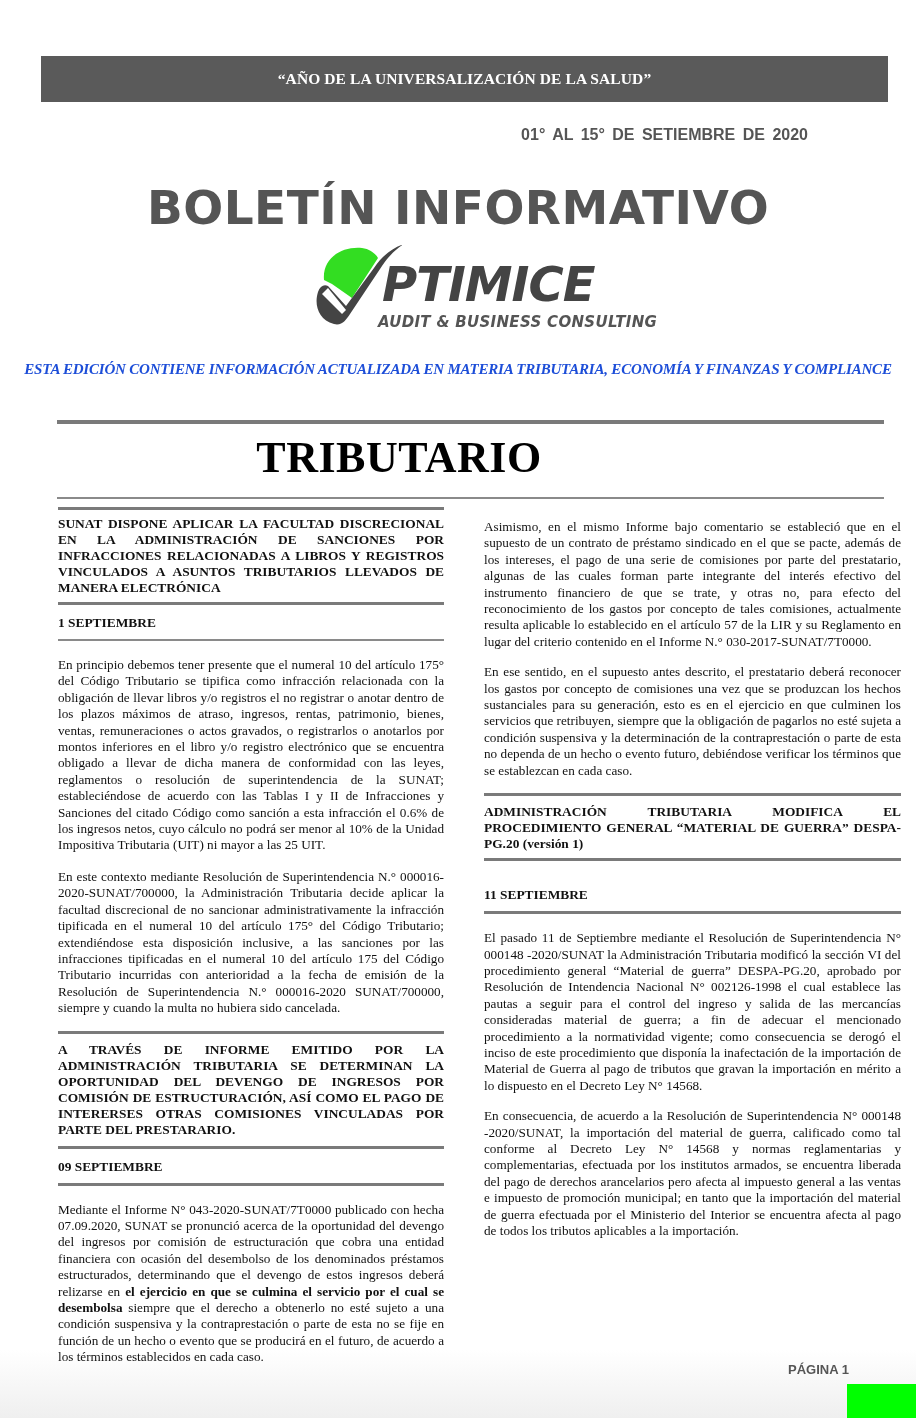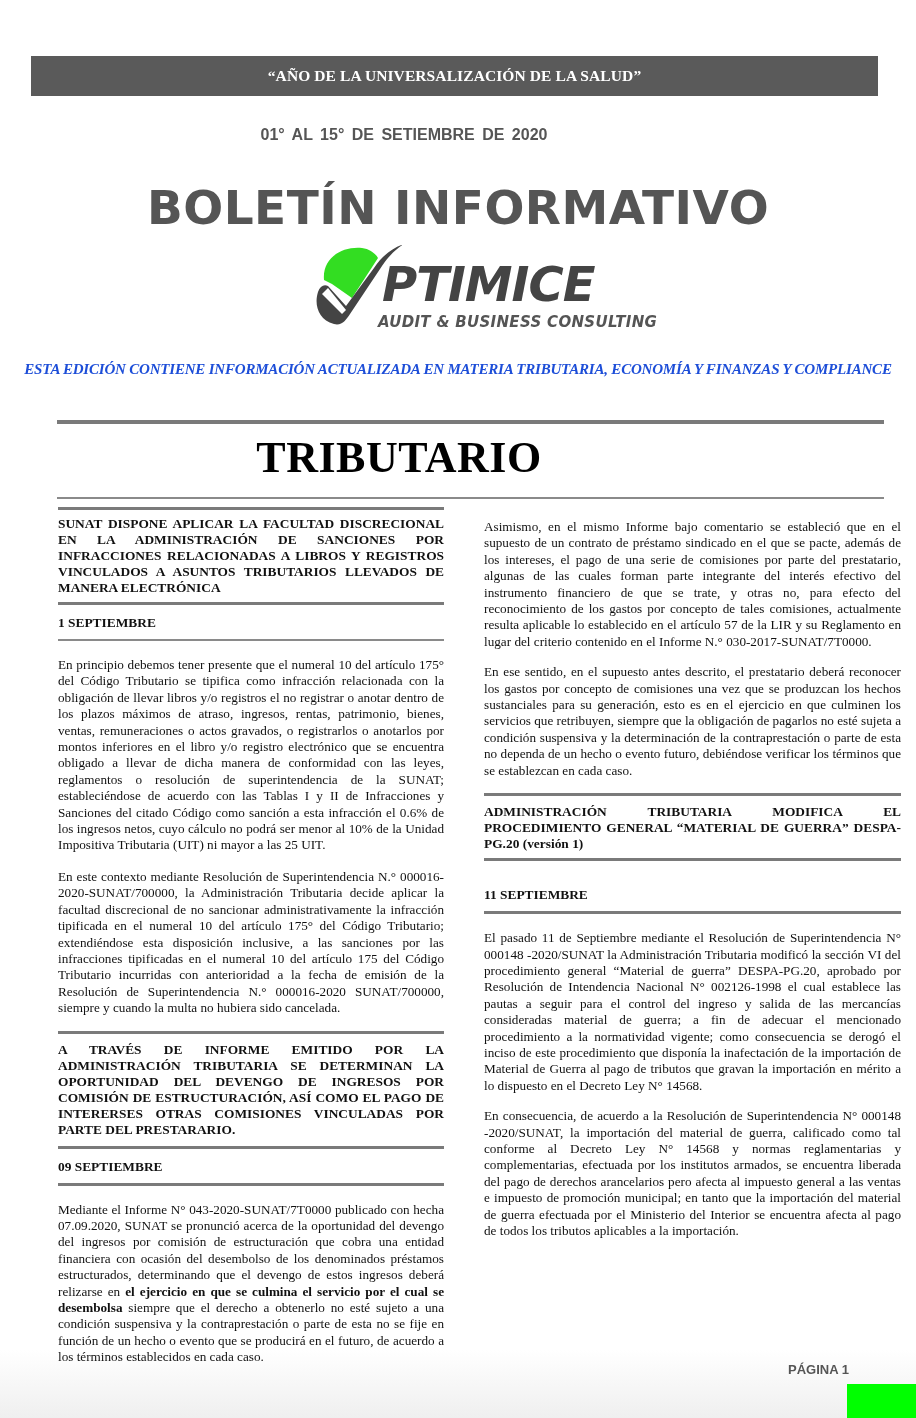--- a/index.html
+++ b/index.html
@@ -6,28 +6,28 @@
   body {
     width:916px; height:1418px; position:relative; overflow:hidden;
     background:#ffffff;
     font-family:"Liberation Serif", serif; color:#111;
   }
   .footer-fade {
     position:absolute; left:0; top:1350px; width:916px; height:68px;
     background:linear-gradient(#ffffff, #efefef);
   }
   .banner {
-    position:absolute; left:31px; top:56px; width:847px; height:40px;
+    position:absolute; left:41px; top:56px; width:847px; height:46px;
     background:#5a5a5a; color:#fff;
     display:flex; align-items:center; justify-content:center;
     font-family:"Liberation Serif", serif; font-weight:bold; font-size:15.5px;
     letter-spacing:0.1px;
   }
   .date-range {
-    position:absolute; left:0; top:126px; width:808px; text-align:center;
+    position:absolute; left:0; top:126px; width:808px; text-align:right;
     font-family:"Liberation Sans", sans-serif; font-weight:bold; font-size:16px;
     color:#555; word-spacing:3px;
   }
   .main-title {
     position:absolute; left:0; top:178px; width:916px; text-align:center;
     font-family:"DejaVu Sans", sans-serif; font-weight:bold; font-size:47px;
     color:#555; letter-spacing:0.5px; line-height:60px;
   }
   .logo {
     position:absolute; left:312px; top:240px; width:310px; height:92px;

